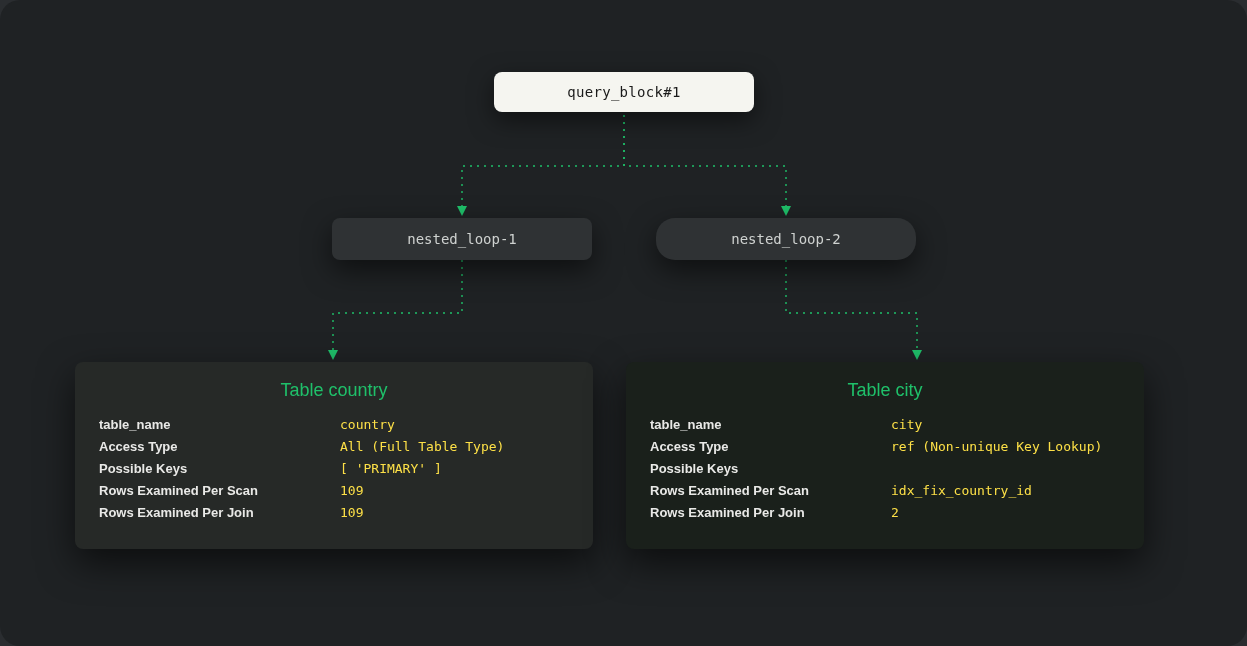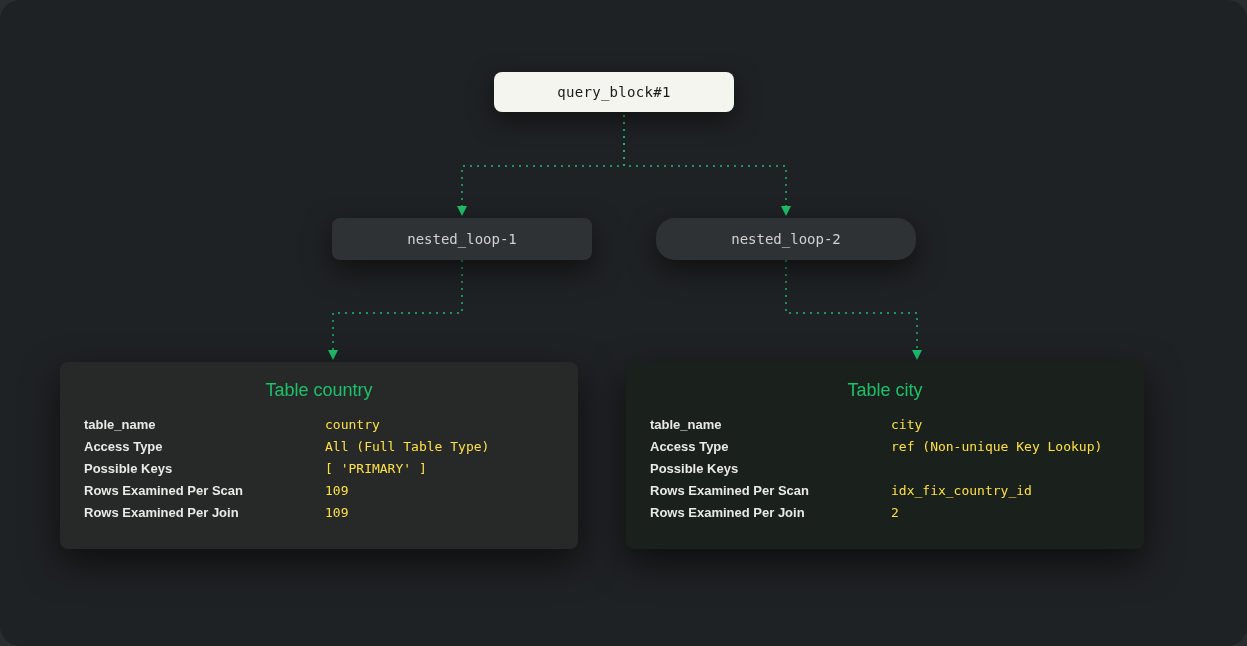--- a/index.html
+++ b/index.html
@@ -42,33 +42,33 @@
     <path class="dline" d="M 624 115 L 624 166 L 786 166 L 786 210"></path>
     <polygon class="arrowhead" points="786,216 781,206 791,206"></polygon>
 
     <path class="dline" d="M 462 260 L 462 313 L 333 313 L 333 354"></path>
     <polygon class="arrowhead" points="333,360 328,350 338,350"></polygon>
 
     <path class="dline" d="M 786 260 L 786 313 L 917 313 L 917 354"></path>
     <polygon class="arrowhead" points="917,360 912,350 922,350"></polygon>
   </svg>
 
-  <div class="node root-node" style="left: 494px; top: 72px; width: 240px; text-align:center;">
+  <div class="node root-node" style="left: 494px; top: 72px; width: 260px; text-align:center;">
     <span>query_block#1</span>
   </div>
 
   <div class="node loop-node" style="left: 332px; top: 218px; text-align: center;">
     <span>nested_loop-1</span>
   </div>
 
   <div class="node loop-node" style="left: 656px; top: 218px; border-radius: 19px;">
     <span>nested_loop-2</span>
   </div>
 
-  <div class="table-card" style="left: 60px; top: 362px;">
+  <div class="table-card" style="left: 75px; top: 362px;">
     <div class="table-title">Table country</div>
     <div class="row">
       <div class="row-label">table_name</div>
       <div class="row-value">country</div>
     </div>
     <div class="row">
       <div class="row-label">Access Type</div>
       <div class="row-value">All (Full Table Type)</div>
     </div>
     <div class="row">

